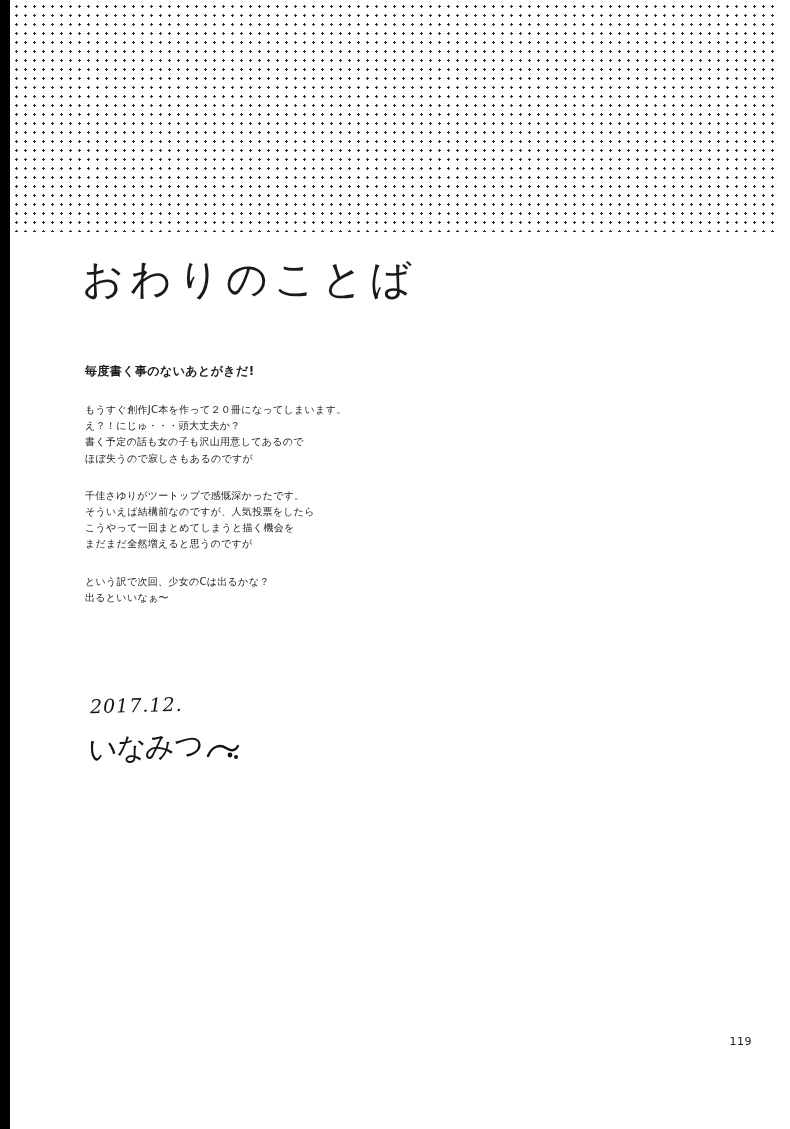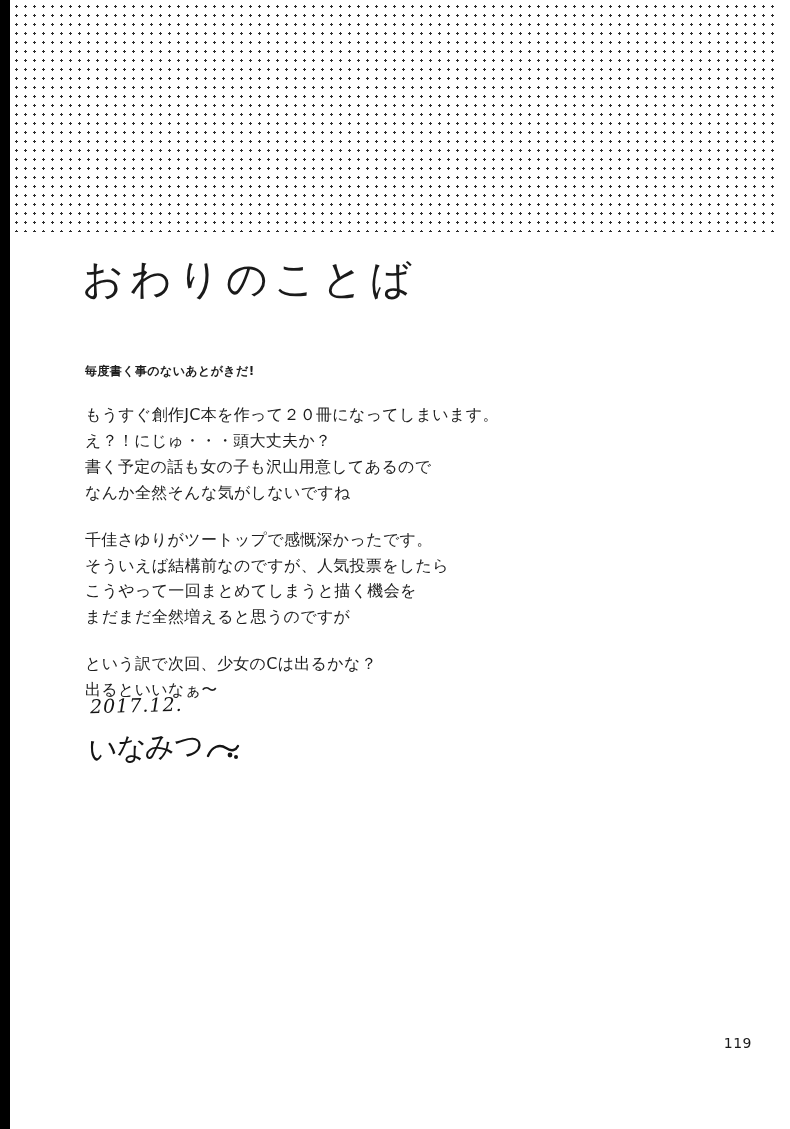--- a/index.html
+++ b/index.html
@@ -80,21 +80,21 @@
     font-family: "DejaVu Sans", sans-serif;
     font-size: 12px;
     font-weight: bold;
     line-height: 1.5;
     margin: 0 0 22px 0;
     letter-spacing: 0.4px;
   }
 
   .para {
     font-family: "DejaVu Sans", sans-serif;
-    font-size: 16px;
+    font-size: 10px;
     line-height: 1.62;
     margin: 0 0 21px 0;
     letter-spacing: 0.3px;
   }
   .para:last-child { margin-bottom: 0; }
   .para .line { display: block; white-space: nowrap; }
 
   
   .sign-date {
     position: absolute;
@@ -123,21 +123,21 @@
     top: 742px;
     width: 34px;
     height: 20px;
   }
 
   .page-number {
     position: absolute;
     right: 28px;
     top: 1035px;
     font-family: "DejaVu Sans", sans-serif;
-    font-size: 14px;
+    font-size: 11px;
     color: #1a1a1a;
     letter-spacing: 0.5px;
   }
 </style>
 </head>
 <body>
 
 <div id="page">
 
   <div class="edge-bar left"></div>
@@ -150,21 +150,21 @@
     <div class="heading">おわりのことば</div>
 
     <div class="body-block">
 
       <p class="lead">毎度書く事のないあとがきだ!</p>
 
       <p class="para">
         <span class="line">もうすぐ創作JC本を作って２０冊になってしまいます。</span>
         <span class="line">え？！にじゅ・・・頭大丈夫か？</span>
         <span class="line">書く予定の話も女の子も沢山用意してあるので</span>
-        <span class="line">なんか全然そんな気がしないですね</span>
+        <span class="line">ほぼ失うので寂しさもあるのですが</span>
       </p>
 
       <p class="para">
         <span class="line">千佳さゆりがツートップで感慨深かったです。</span>
         <span class="line">そういえば結構前なのですが、人気投票をしたら</span>
         <span class="line">こうやって一回まとめてしまうと描く機会を</span>
         <span class="line">まだまだ全然増えると思うのですが</span>
       </p>
 
       <p class="para">

